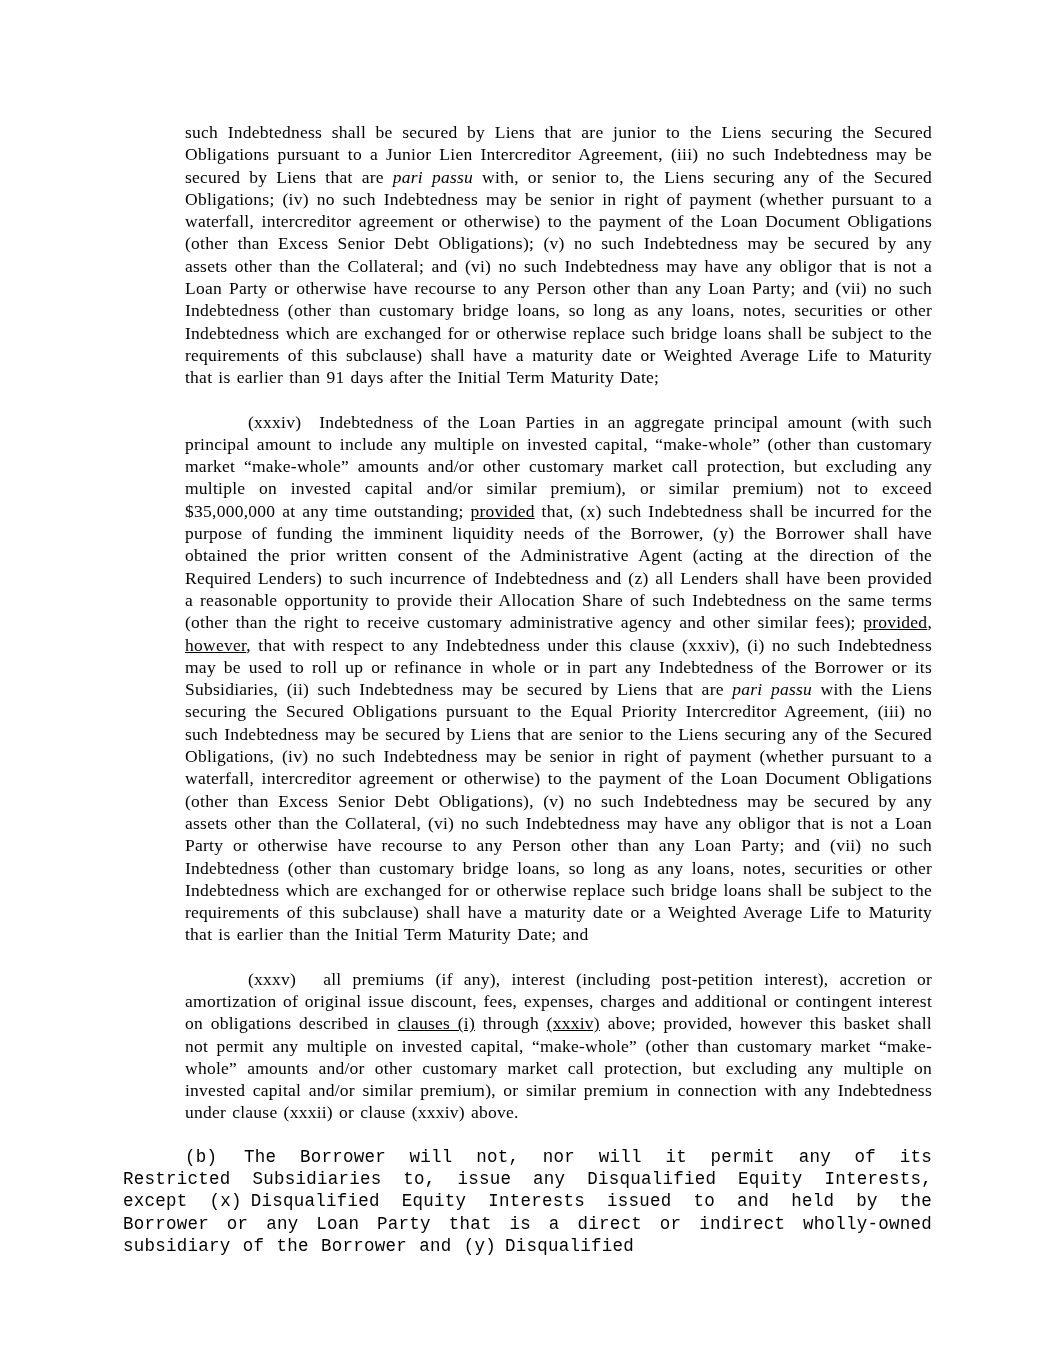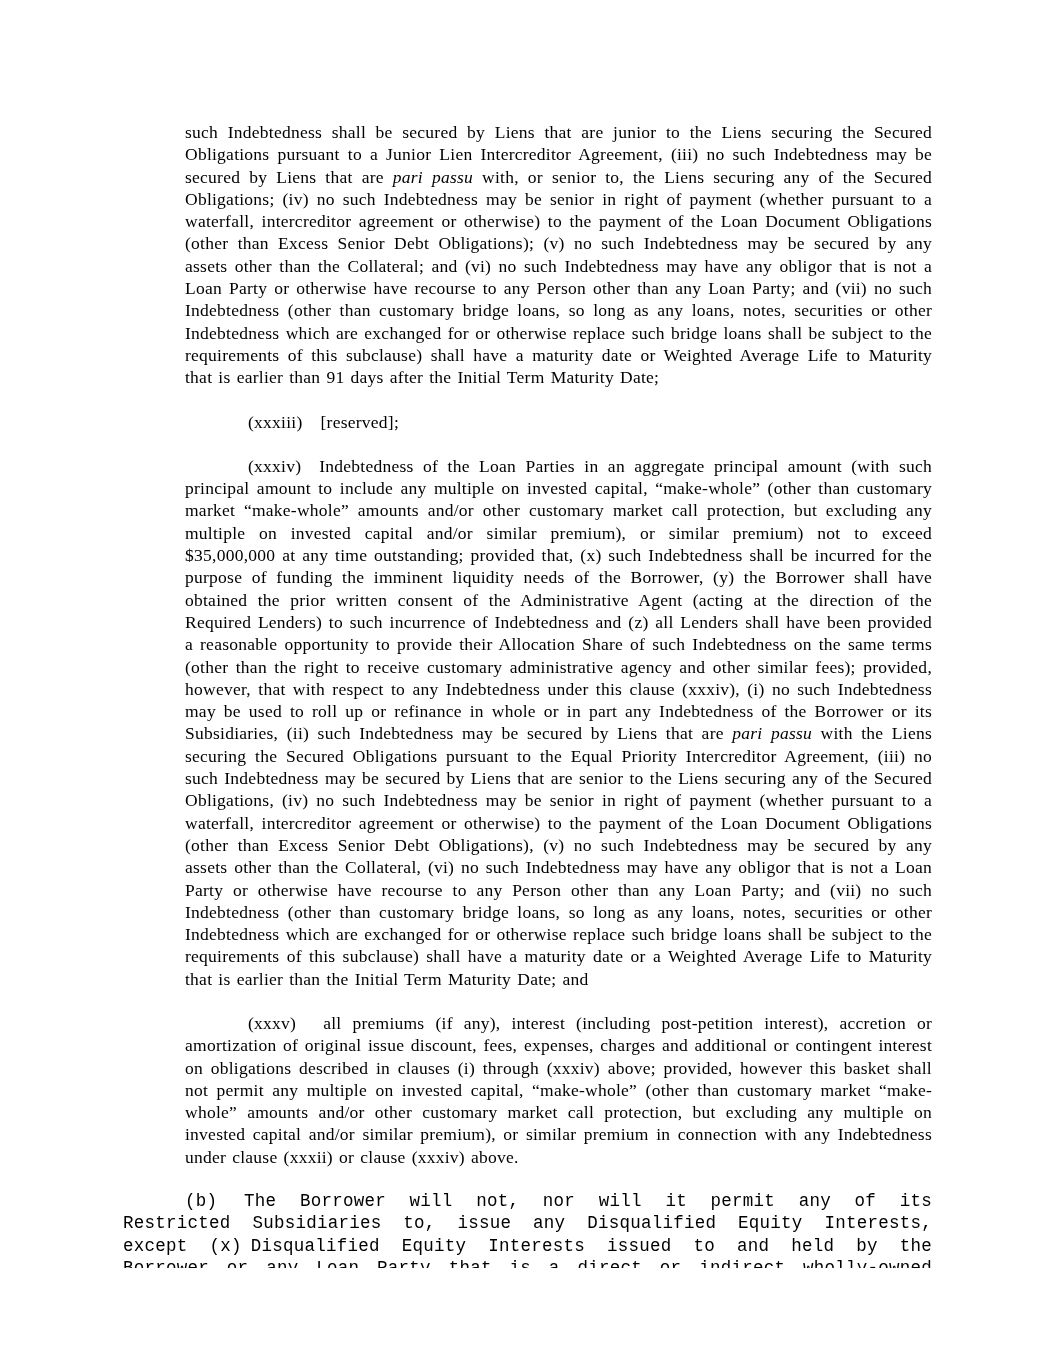--- a/index.html
+++ b/index.html
@@ -31,36 +31,35 @@
   }
   .clause-block p.para:first-child {
     margin-top: 0;
     text-indent: 0;
   }
   p.para.full {
     text-indent: 62px;
     font-family: Liberation Mono, monospace;
   }
   .run-i { font-style: italic; }
-  .run-u { }
+  .run-u { text-decoration: underline; }
   .footer {
     margin-top: 2px;
     text-align: center;
     letter-spacing: 0.5px;
   }
 </style>
 </head>
 <body>
 
 <div class="page">
 
   <div class="clause-block">
     <p class="para"><span>such Indebtedness shall be secured by Liens that are junior to the Liens securing the Secured Obligations pursuant to a Junior Lien Intercreditor Agreement, (iii) no such Indebtedness may be secured by Liens that are </span><span class="run-i">pari passu</span><span> with, or senior to, the Liens securing any of the Secured Obligations; (iv) no such Indebtedness may be senior in right of payment (whether pursuant to a waterfall, intercreditor agreement or otherwise) to the payment of the Loan Document Obligations (other than Excess Senior Debt Obligations); (v) no such Indebtedness may be secured by any assets other than the Collateral; and (vi) no such Indebtedness may have any obligor that is not a Loan Party or otherwise have recourse to any Person other than any Loan Party; and (vii) no such Indebtedness (other than customary bridge loans, so long as any loans, notes, securities or other Indebtedness which are exchanged for or otherwise replace such bridge loans shall be subject to the requirements of this subclause) shall have a maturity date or Weighted Average Life to Maturity that is earlier than 91 days after the Initial Term Maturity Date;</span></p>
 
-    <p class="para"><span>(xxxiii)  [reserved];</span></p>
 
     <p class="para"><span>(xxxiv)  Indebtedness of the Loan Parties in an aggregate principal amount (with such principal amount to include any multiple on invested capital, “make-whole” (other than customary market “make-whole” amounts and/or other customary market call protection, but excluding any multiple on invested capital and/or similar premium), or similar premium) not to exceed $35,000,000 at any time outstanding; </span><span class="run-u">provided</span><span> that, (x) such Indebtedness shall be incurred for the purpose of funding the imminent liquidity needs of the Borrower, (y) the Borrower shall have obtained the prior written consent of the Administrative Agent (acting at the direction of the Required Lenders) to such incurrence of Indebtedness and (z) all Lenders shall have been provided a reasonable opportunity to provide their Allocation Share of such Indebtedness on the same terms (other than the right to receive customary administrative agency and other similar fees); </span><span class="run-u">provided</span><span>, </span><span class="run-u">however</span><span>, that with respect to any Indebtedness under this clause (xxxiv), (i) no such Indebtedness may be used to roll up or refinance in whole or in part any Indebtedness of the Borrower or its Subsidiaries, (ii) such Indebtedness may be secured by Liens that are </span><span class="run-i">pari passu</span><span> with the Liens securing the Secured Obligations pursuant to the Equal Priority Intercreditor Agreement, (iii) no such Indebtedness may be secured by Liens that are senior to the Liens securing any of the Secured Obligations, (iv) no such Indebtedness may be senior in right of payment (whether pursuant to a waterfall, intercreditor agreement or otherwise) to the payment of the Loan Document Obligations (other than Excess Senior Debt Obligations), (v) no such Indebtedness may be secured by any assets other than the Collateral, (vi) no such Indebtedness may have any obligor that is not a Loan Party or otherwise have recourse to any Person other than any Loan Party; and (vii) no such Indebtedness (other than customary bridge loans, so long as any loans, notes, securities or other Indebtedness which are exchanged for or otherwise replace such bridge loans shall be subject to the requirements of this subclause) shall have a maturity date or a Weighted Average Life to Maturity that is earlier than the Initial Term Maturity Date; and</span></p>
 
     <p class="para"><span>(xxxv)   all premiums (if any), interest (including post-petition interest), accretion or amortization of original issue discount, fees, expenses, charges and additional or contingent interest on obligations described in </span><span class="run-u">clauses (i)</span><span> through </span><span class="run-u">(xxxiv)</span><span> above; provided, however this basket shall not permit any multiple on invested capital, “make-whole” (other than customary market “make-whole” amounts and/or other customary market call protection, but excluding any multiple on invested capital and/or similar premium), or similar premium in connection with any Indebtedness under clause (xxxii) or clause (xxxiv) above.</span></p>
   </div>
 
   <p class="para full"><span>(b)  The Borrower will not, nor will it permit any of its Restricted Subsidiaries to, issue any Disqualified Equity Interests, except (x) Disqualified Equity Interests issued to and held by the Borrower or any Loan Party that is a direct or indirect wholly-owned subsidiary of the Borrower and (y) Disqualified</span></p>
 
 
 </div>

